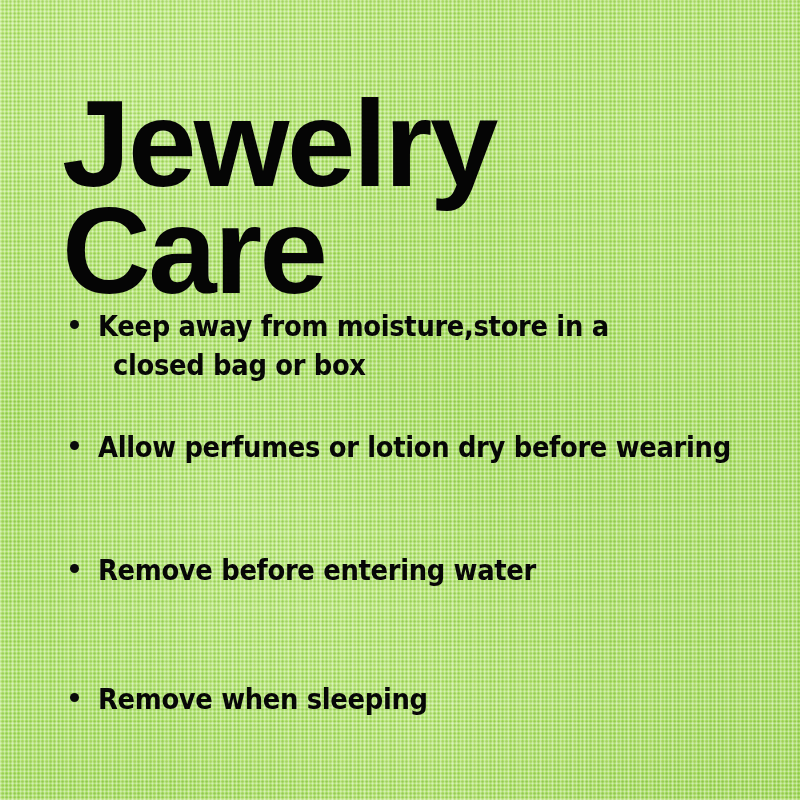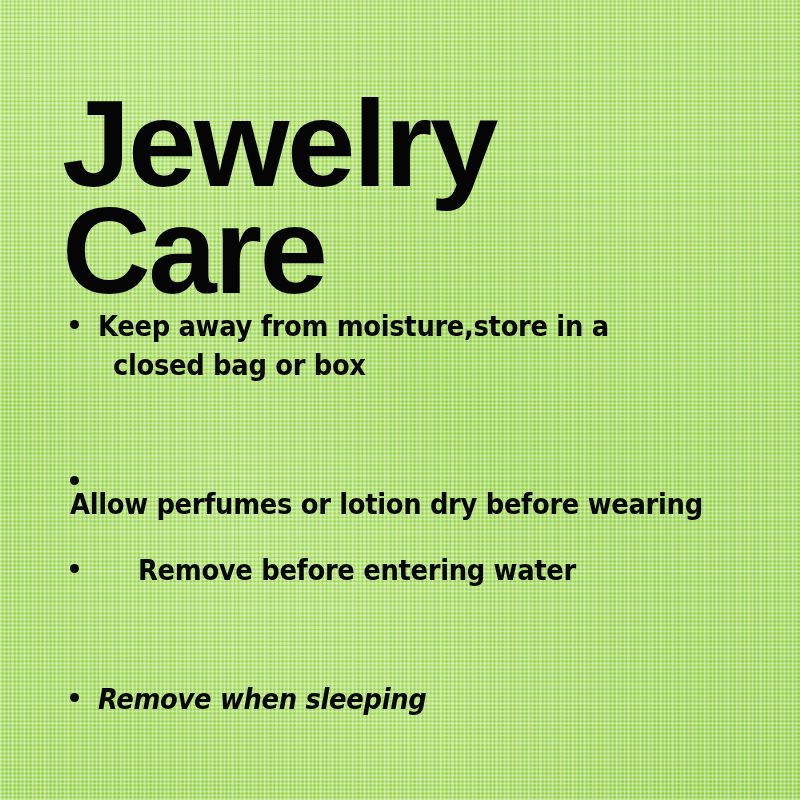--- a/index.html
+++ b/index.html
@@ -162,23 +162,23 @@
     white-space: pre-line;
     transform: scaleX(0.94);
     transform-origin: left center;
   }
 
   
   .bullet-text.has-wrap { text-indent: 0; }
   .bullet-text .wrap-line { display: block; padding-left: 16px; }
 
   .b0 { top: 307px; }
-  .b1 { top: 463px; flex-direction: column; }
-  .b2 { top: 551px; gap: 40px; }
-  .b3 { top: 680px; font-style: italic; }
+  .b1 { top: 428px; }
+  .b2 { top: 551px; }
+  .b3 { top: 680px; }
 </style>
 </head>
 <body>
 
 <div id="poster">
 
   <div class="tex tex-base"></div>
   <div class="tex tex-weft"></div>
   <div class="tex tex-warp"></div>
   <div class="tex tex-slub"></div>

